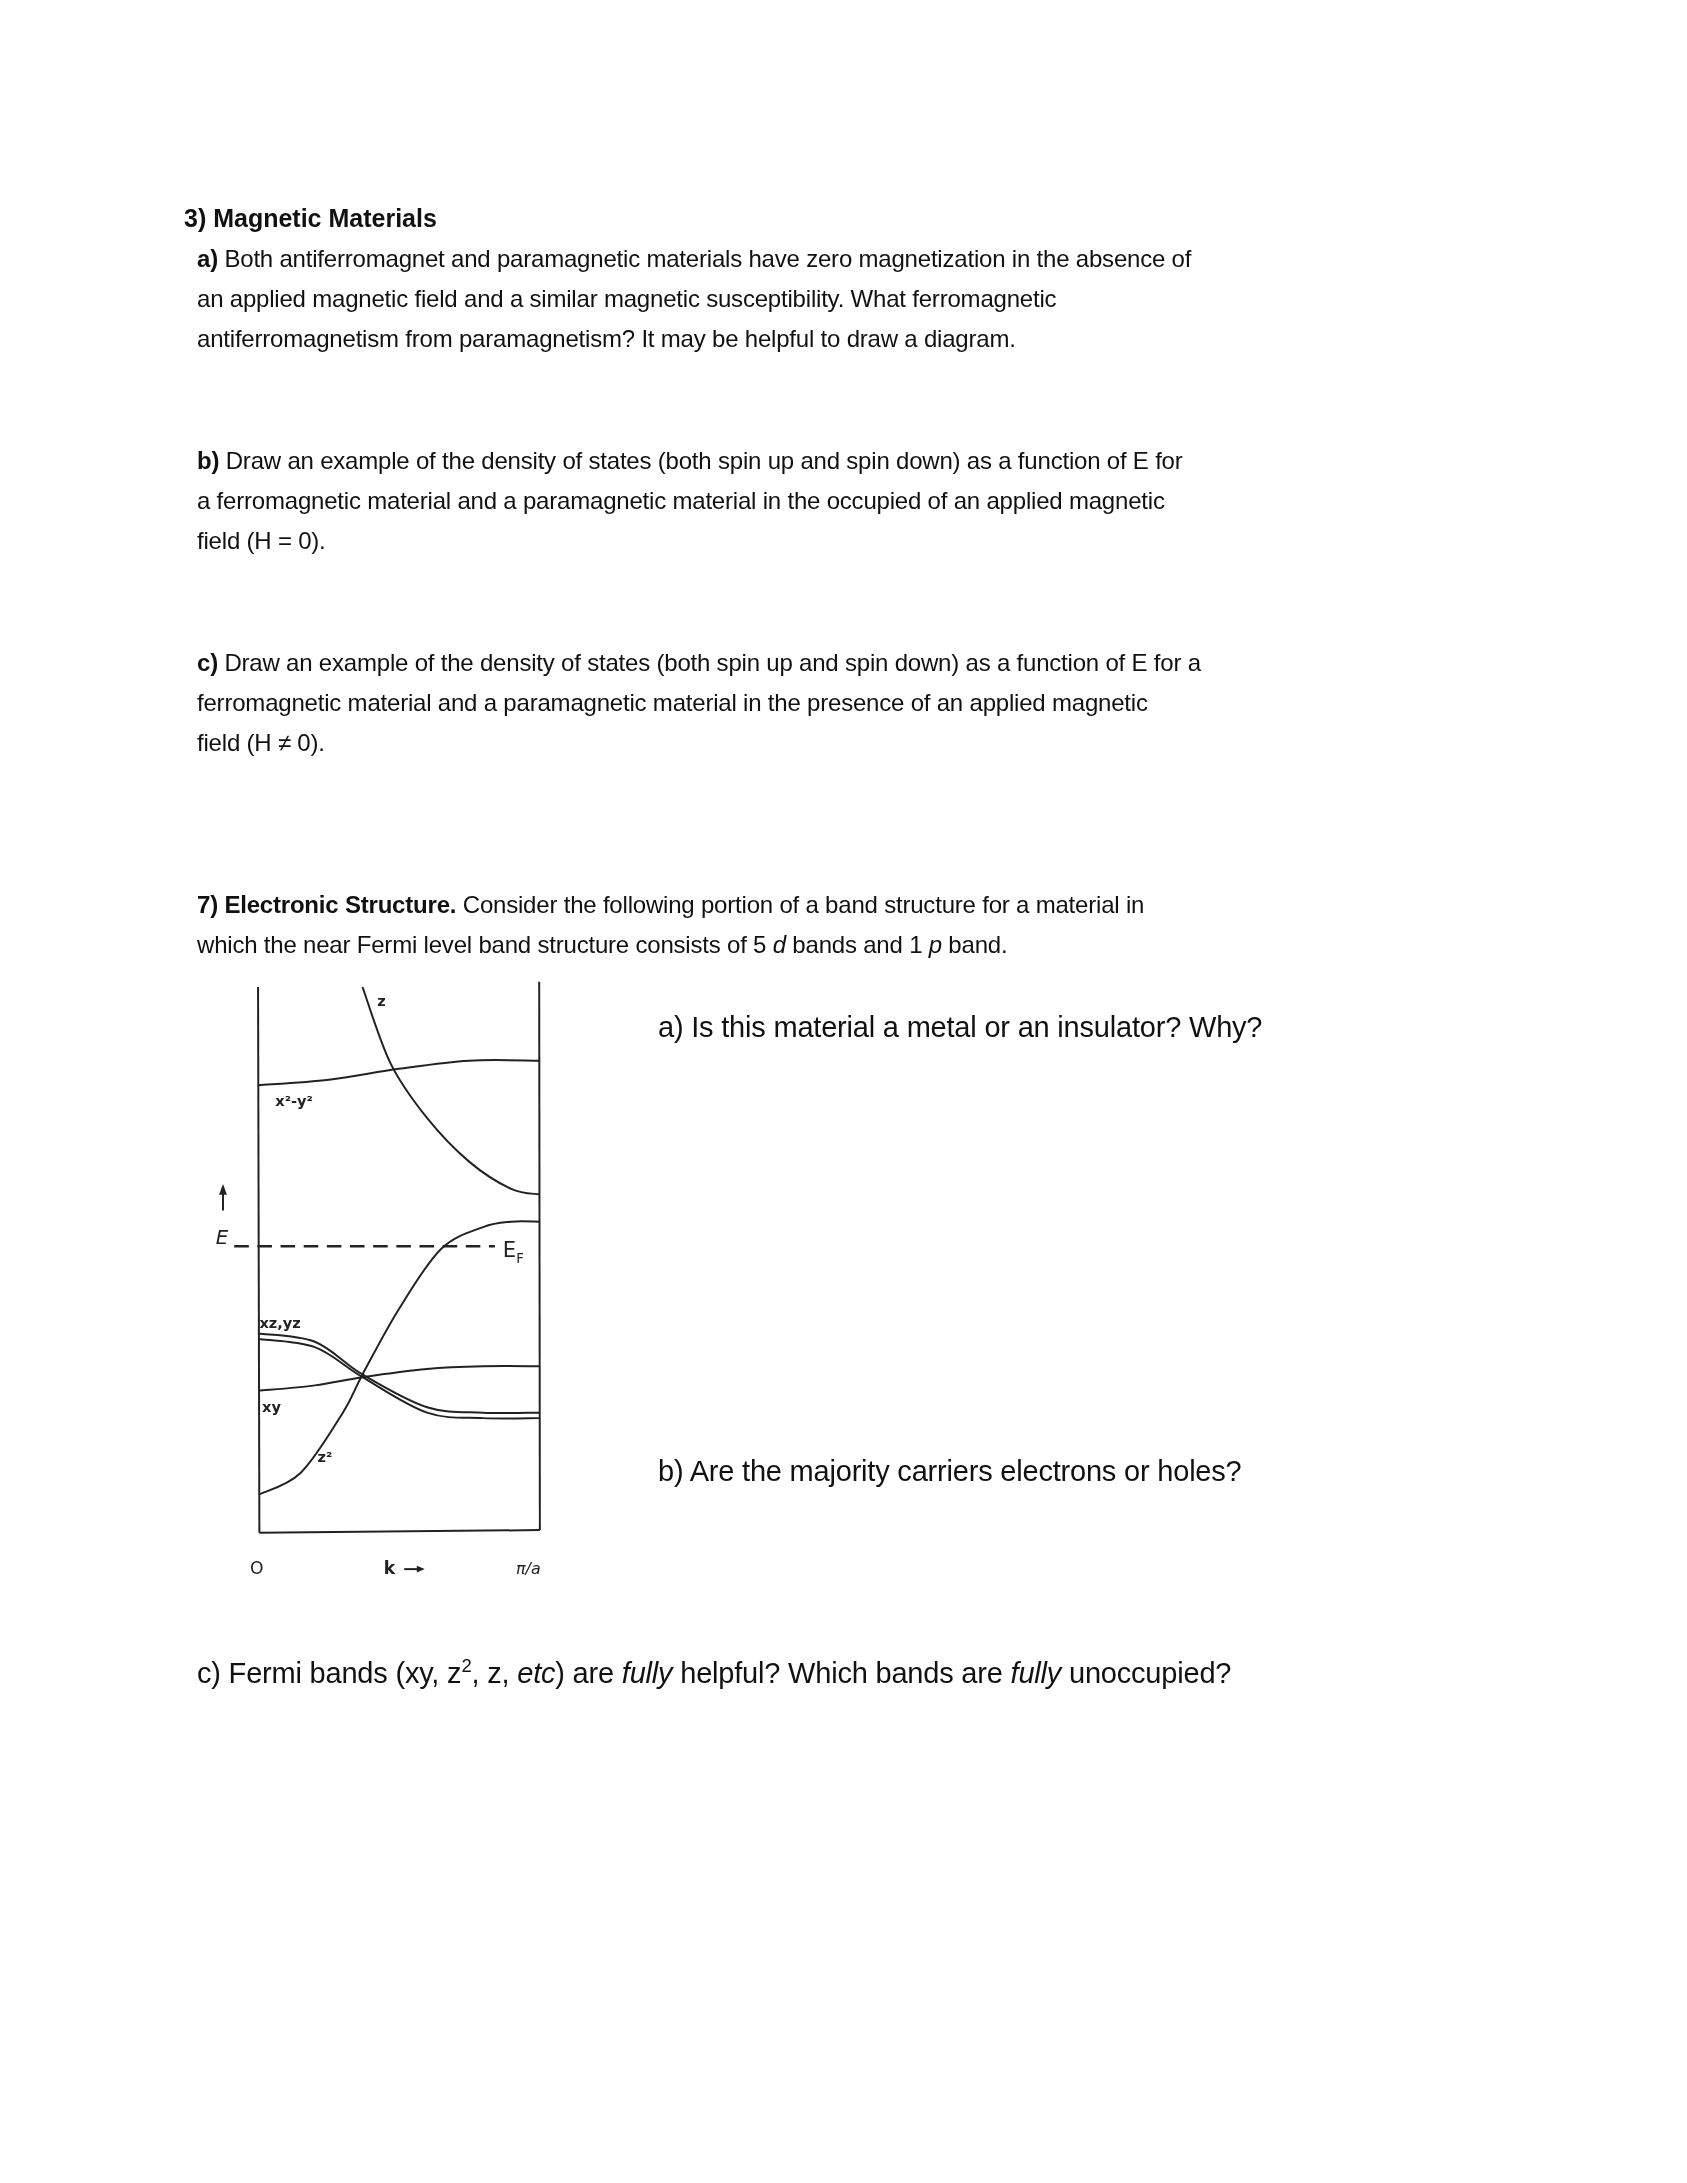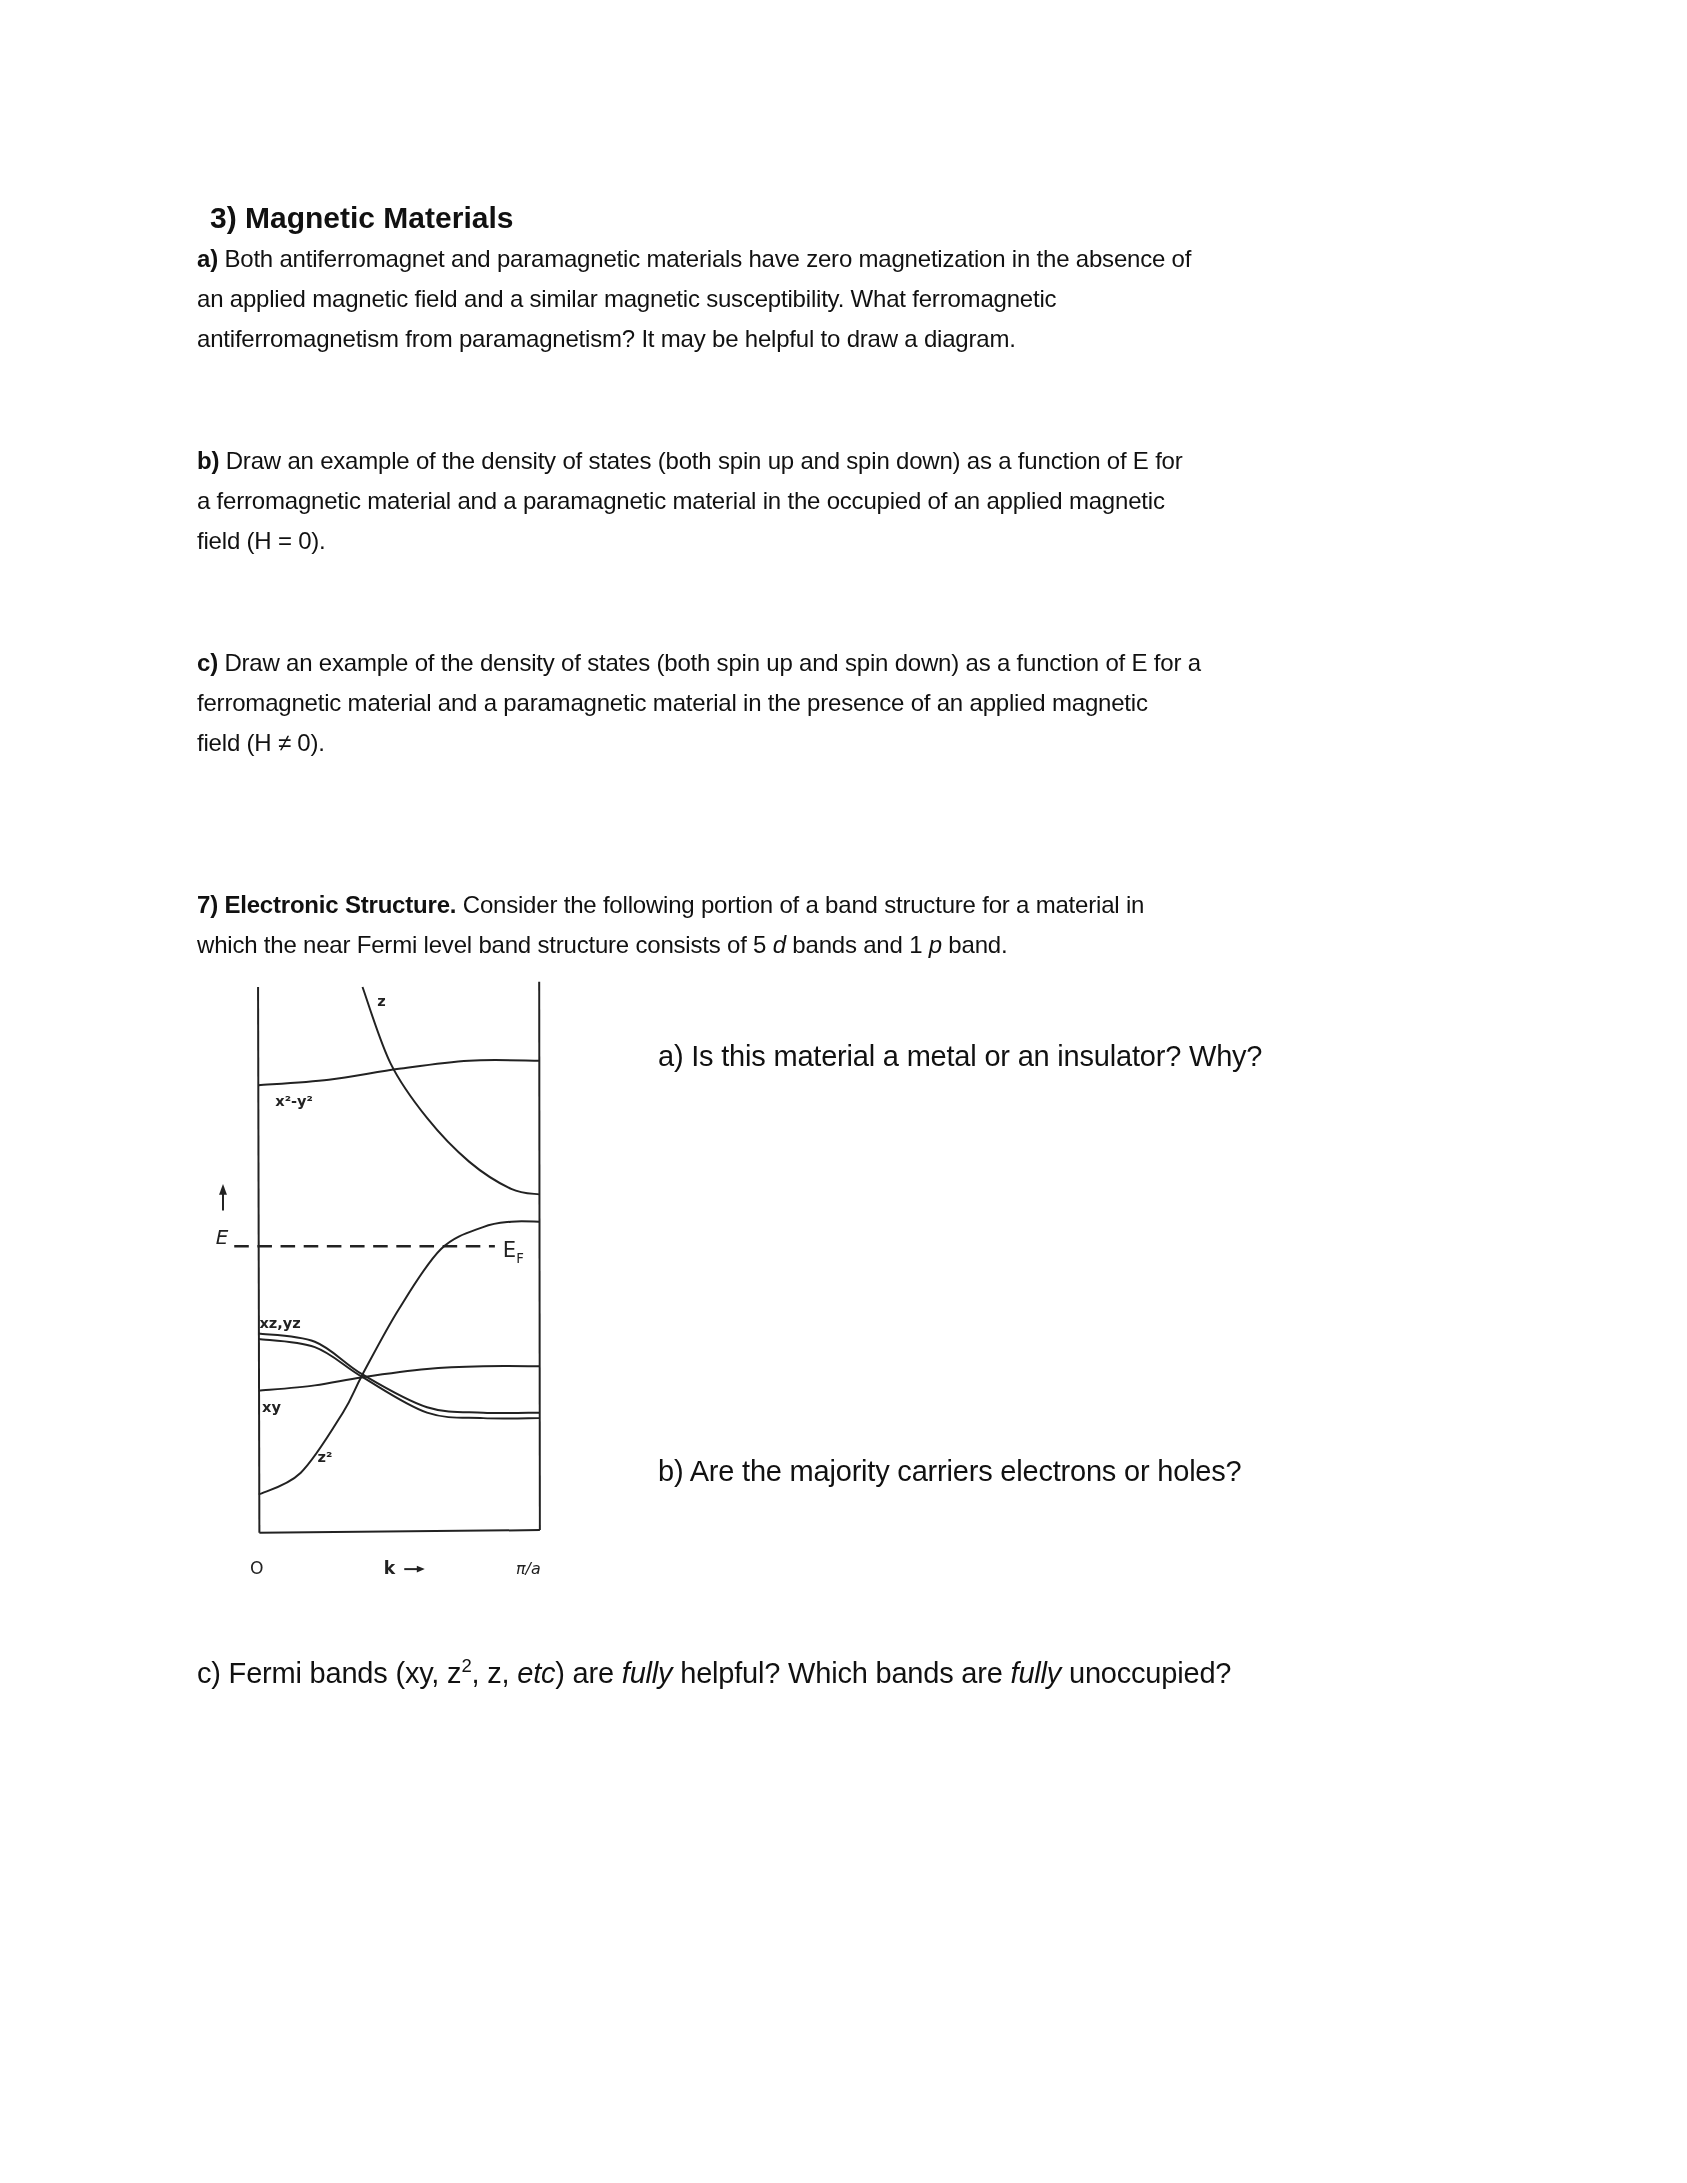--- a/index.html
+++ b/index.html
@@ -1,20 +1,20 @@
 <!DOCTYPE html>
 <html style="font-size:10.6px"><head>
 <meta charset="utf-8">
 <style>
   html, body { margin: 0; padding: 0; background: #ffffff; }
   body { width: 1687px; height: 2183px; position: relative; overflow: hidden;
          font-family: "Liberation Sans", sans-serif; color: #111; }
   .para { position: absolute; left: 197px; font-size: 24px; line-height: 40px; letter-spacing: -0.2px; }
   .para b { font-weight: bold; }
-  .heading { position: absolute; left: 210px; font-size: 30px; font-weight: bold; line-height: 40px; }
+  .heading { position: absolute; left: 184px; font-size: 25px; font-weight: bold; line-height: 40px; }
   .q { position: absolute; font-size: 29px; line-height: 40px; letter-spacing: -0.2px; }
   .line { display: block; white-space: nowrap; }
   em { font-style: italic; }
   sup { font-size: 18.5px; line-height: 0; }
   #figure { position: absolute; left: 0; top: 0; }
   .fig-label { font-family: "DejaVu Sans", sans-serif; fill: #222; }
 </style>
 </head>
 <body>
 
@@ -36,21 +36,21 @@
   <span class="line"><b>c)</b><span> Draw an example of the density of states (both spin up and spin down) as a function of E for a</span></span>
   <span class="line">ferromagnetic material and a paramagnetic material in the presence of an applied magnetic</span>
   <span class="line">field (H ≠ 0).</span>
 </div>
 
 <div class="para" style="top:885px;">
   <span class="line"><b>7) Electronic Structure.</b><span> Consider the following portion of a band structure for a material in</span></span>
   <span class="line"><span>which the near Fermi level band structure consists of 5 </span><em>d</em><span> bands and 1 </span><em>p</em><span> band.</span></span>
 </div>
 
-<div class="q" style="left:658px; top:1036px;">a) Is this material a metal or an insulator? Why?</div>
+<div class="q" style="left:658px; top:1007px;">a) Is this material a metal or an insulator? Why?</div>
 <div class="q" style="left:658px; top:1451px;">b) Are the majority carriers electrons or holes?</div>
 <div class="q" style="left:197px; top:1653px; white-space:nowrap;">
   <span>c) Fermi bands (xy, z</span><sup>2</sup><span>, z, </span><em>etc</em><span>) are </span><em>fully</em><span> helpful? Which bands are </span><em>fully</em><span> unoccupied?</span>
 </div>
 
 <svg id="figure" width="1687" height="2183" viewBox="0 0 2550 3300">
   <g id="frame" stroke="#222" stroke-width="3" fill="none">
     <line x1="390" y1="1492" x2="392" y2="2317"></line>
     <line x1="815" y1="1484" x2="816" y2="2313"></line>
     <line x1="392" y1="2317" x2="816" y2="2313"></line>

